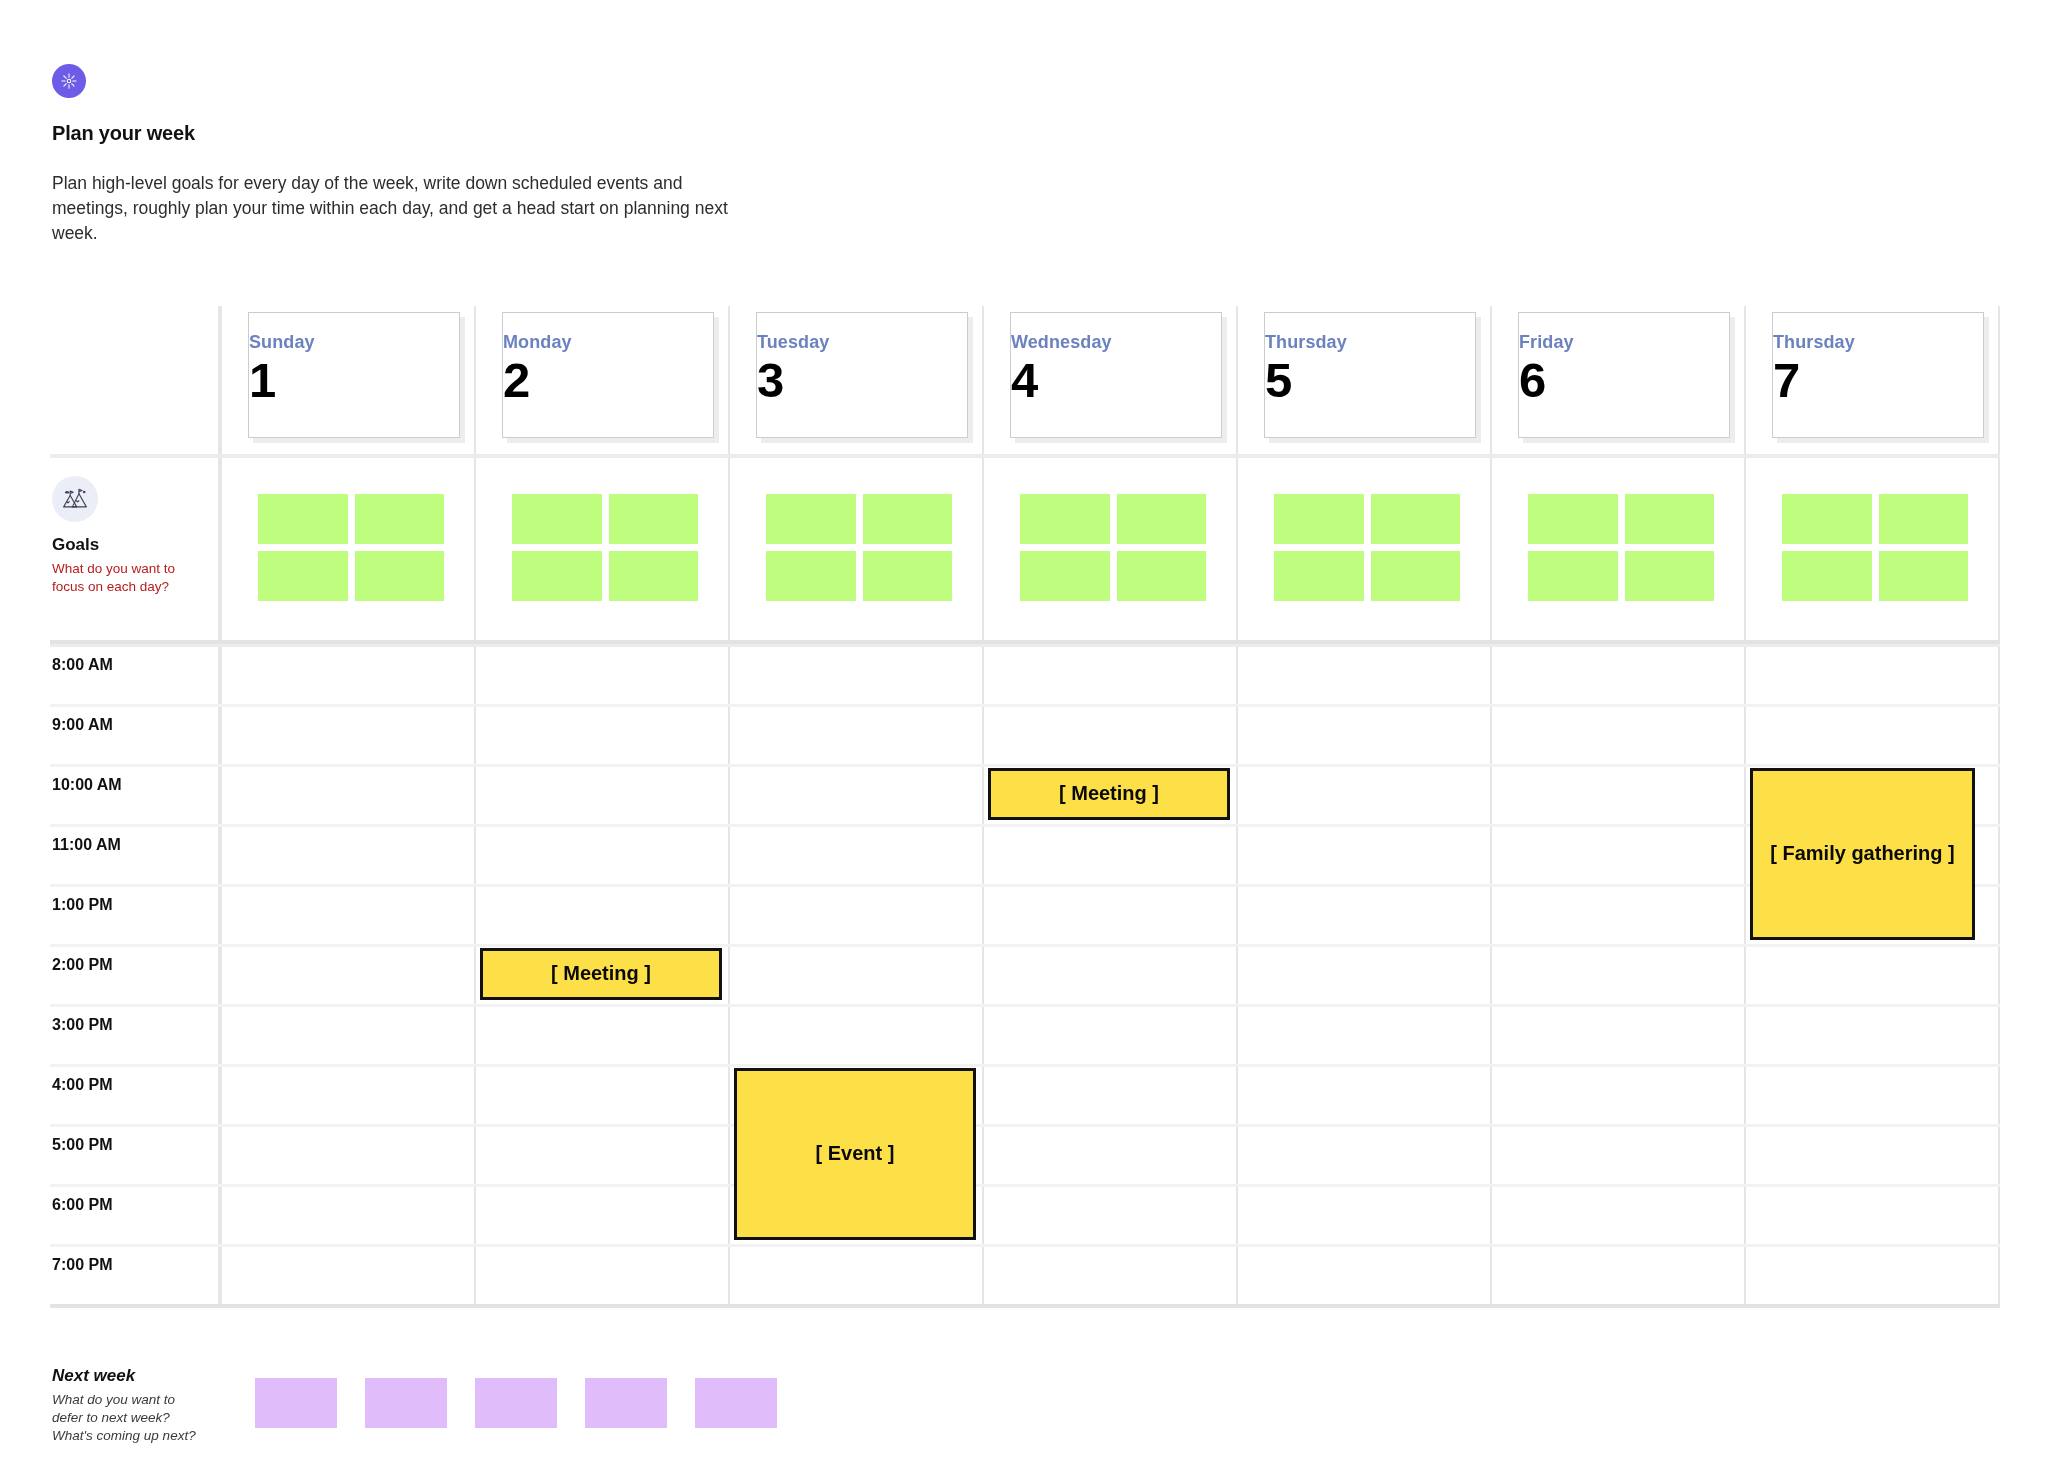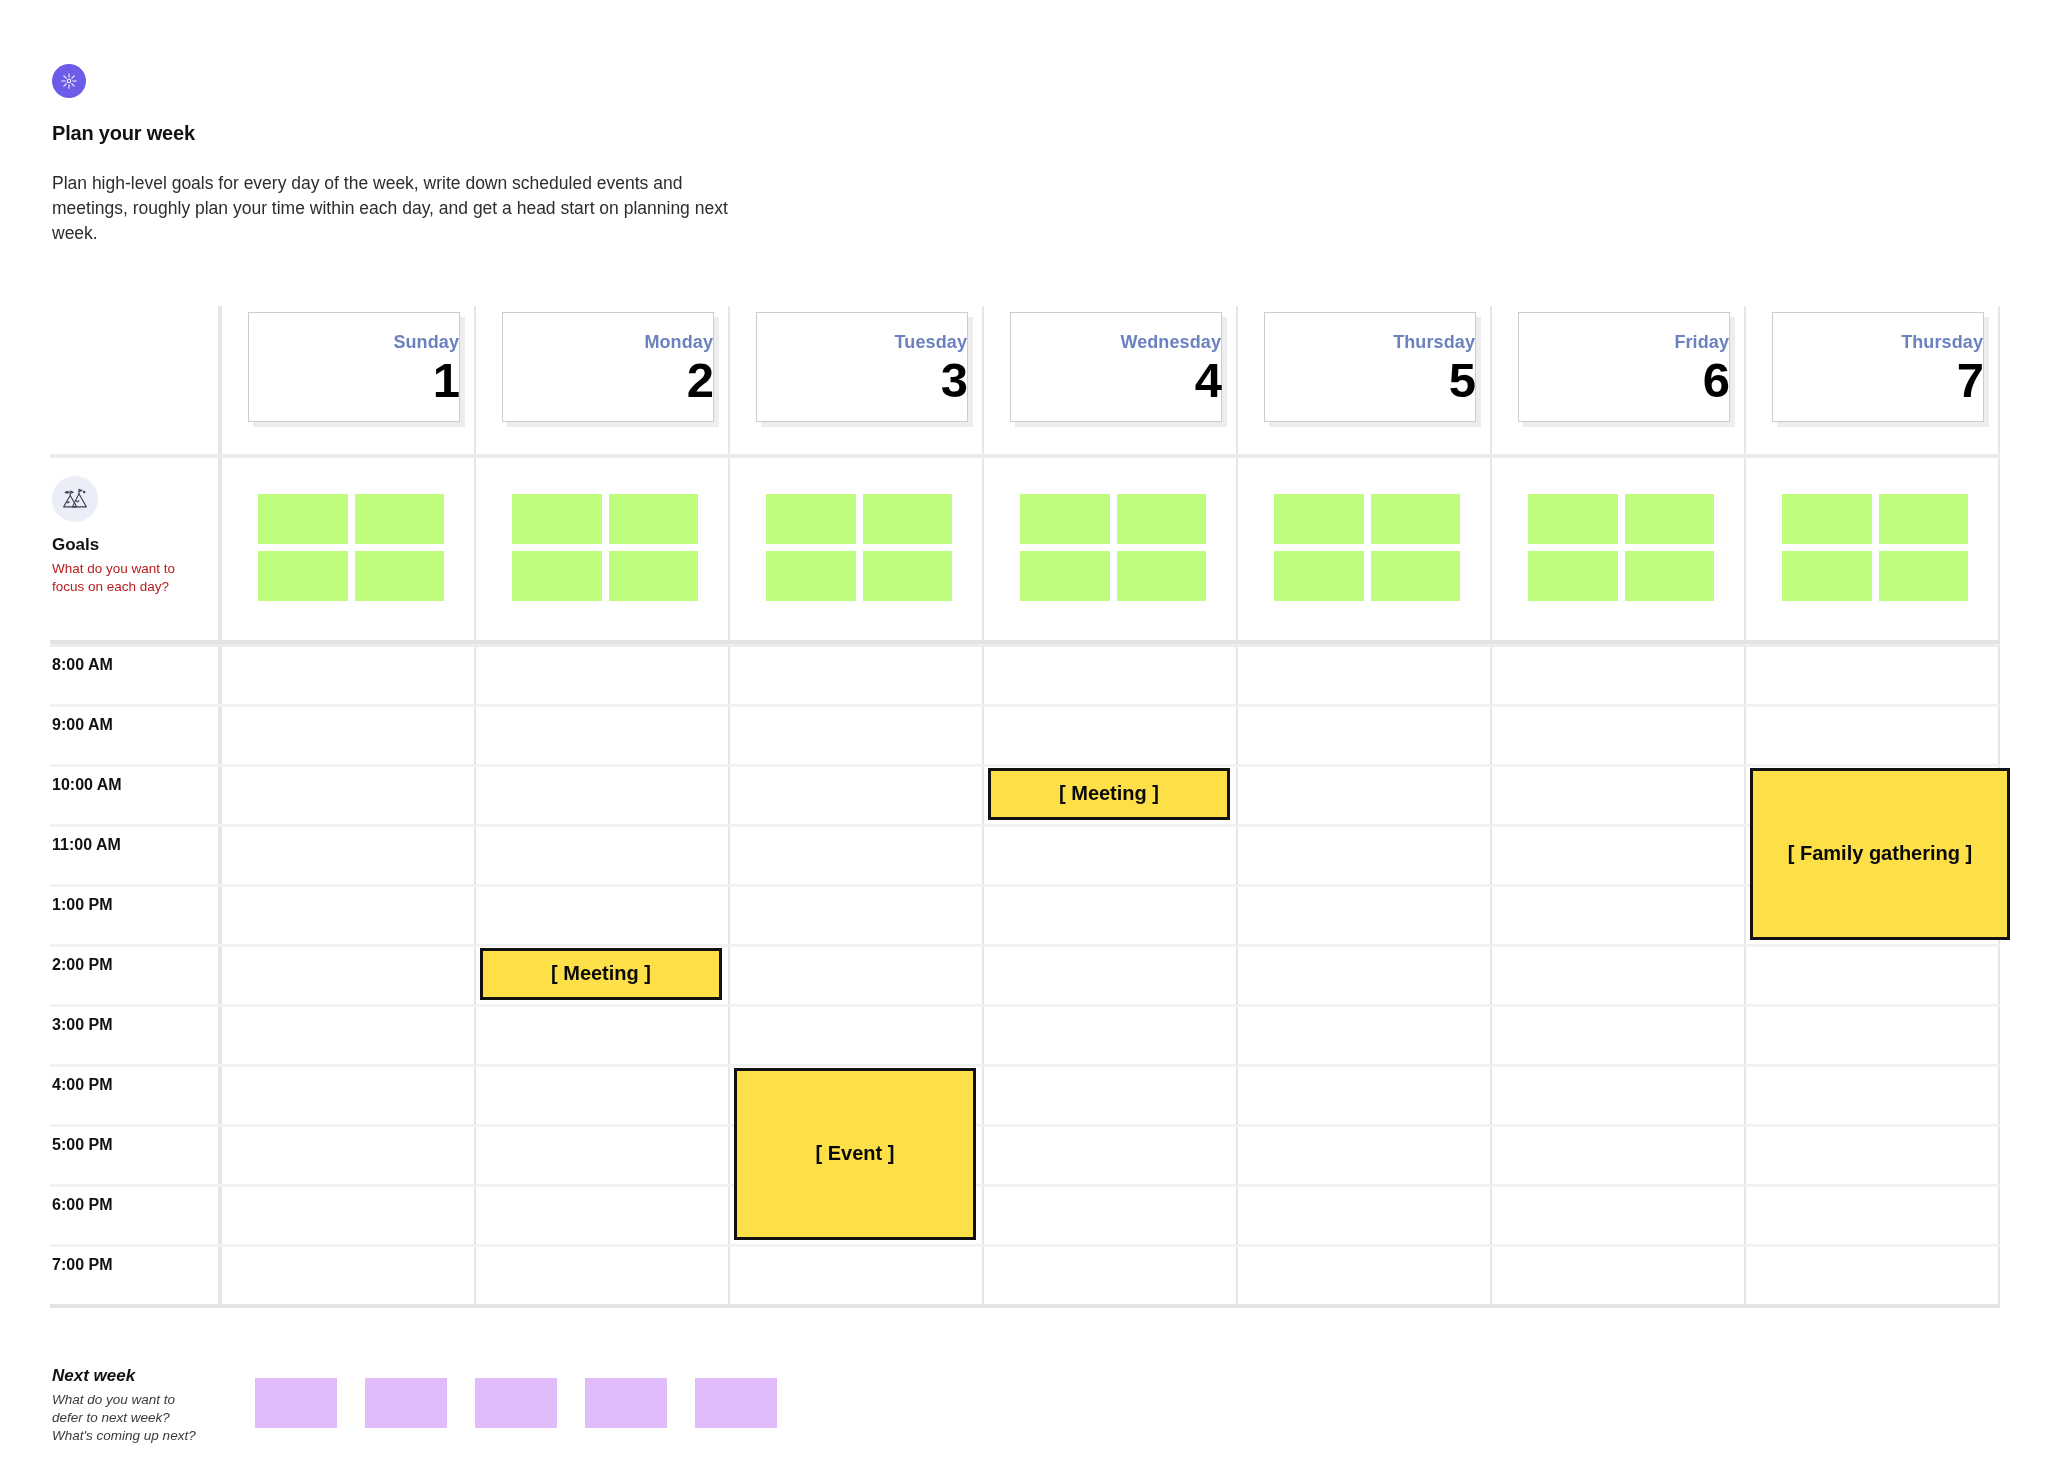--- a/index.html
+++ b/index.html
@@ -76,26 +76,26 @@
   .daycol:last-child { border-right: 2px solid #e6e6e6; }
 
   
   #header-row { height: 148px; }
   #header-row .rail { border-right: 2px solid #e6e6e6; }
   .daycard {
     position: absolute;
     left: 26px;
     right: 14px;
     top: 6px;
-    height: 110px;
+    height: 126px;
     background: #ffffff;
     border: 1px solid #c9ccd1;
     box-shadow: 5px 5px 0 0 rgba(0,0,0,0.07);
     box-sizing: border-box;
-    text-align: right;
+    text-align: left;
   }
   .dayname {
     margin-top: 19px;
     font-size: 18px;
     font-weight: 700;
     color: #6c82c0;
     letter-spacing: 0.1px;
   }
   .daynum {
     margin-top: 2px;
@@ -516,21 +516,21 @@
     <div id="events-layer">
       <div class="event-block" style="left: 938px; width: 242px; top: 124px; height: 52px;">
           <span>[ Meeting ]</span>
         </div>
       <div class="event-block" style="left: 430px; width: 242px; top: 304px; height: 52px;">
           <span>[ Meeting ]</span>
         </div>
       <div class="event-block" style="left: 684px; width: 242px; top: 424px; height: 172px;">
           <span>[ Event ]</span>
         </div>
-      <div class="event-block" style="left: 1700px; width: 260px; top: 124px; height: 172px;">
+      <div class="event-block" style="left: 1700px; width: 225px; top: 124px; height: 172px;">
           <span>[ Family gathering ]</span>
         </div>
     </div>
   </div>
 </div>
 
 <div id="nextweek">
   <div id="nw-title">Next week</div>
   <div id="nw-sub">What do you want to defer to next week? What's coming up next?</div>
   <div id="nw-notes">

